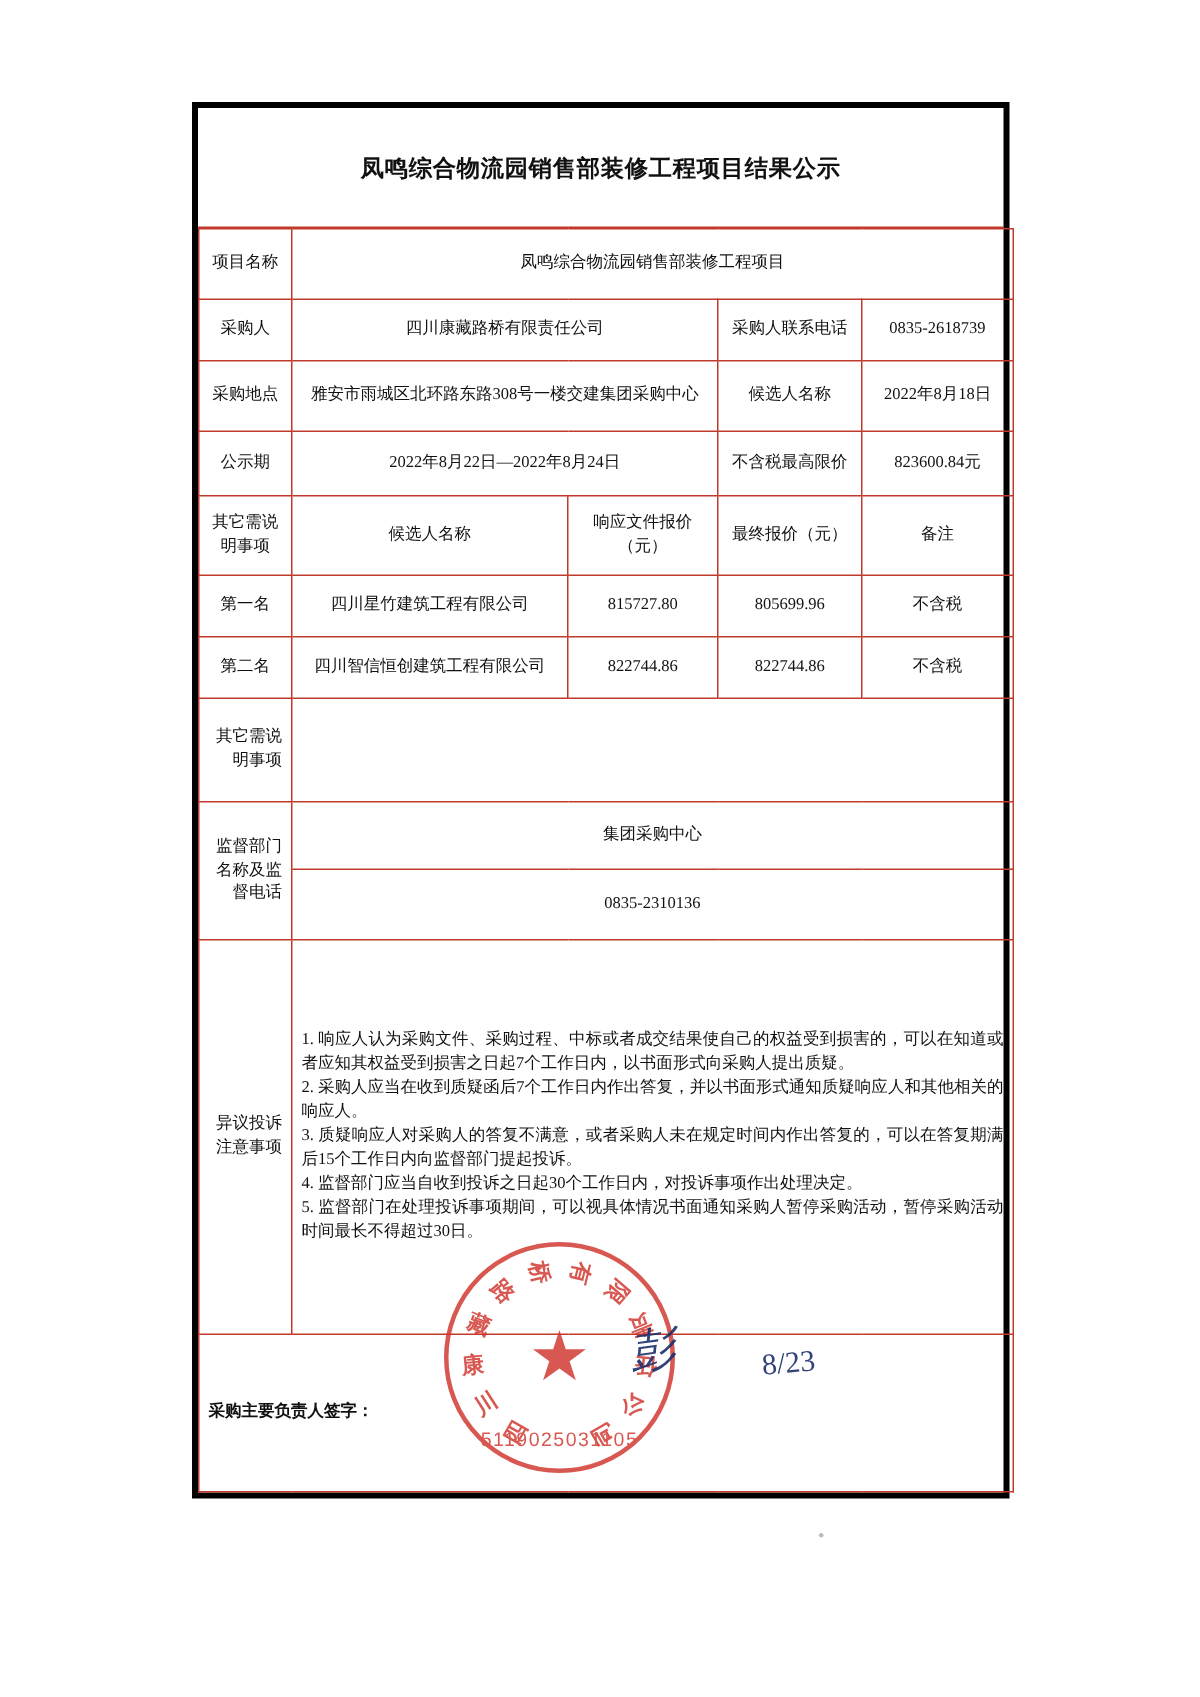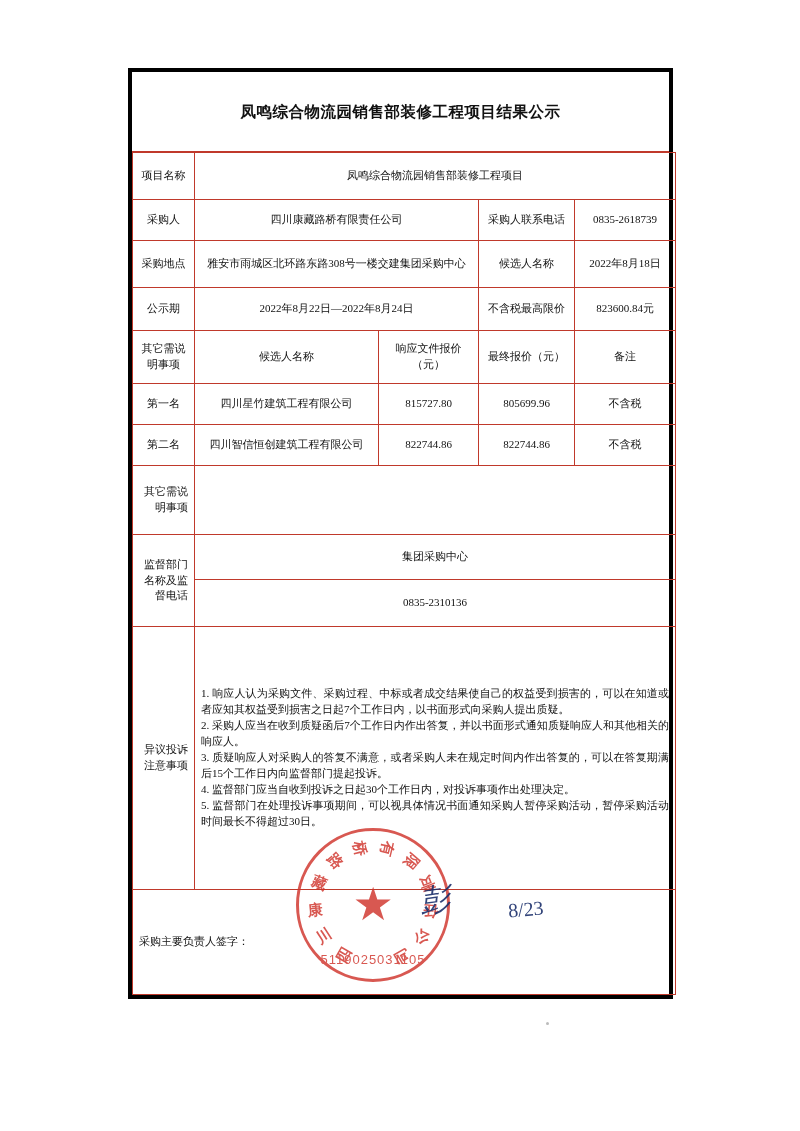--- a/index.html
+++ b/index.html
@@ -74,20 +74,21 @@
     text-align: justify;
     height: 250px;
     vertical-align: top;
   }
   .notes-cell p { margin: 0; }
   .sign-cell {
     height: 92px;
     font-size: 11.5px;
     padding-left: 14px;
     vertical-align: middle;
+    font-weight: bold;
   }
   .label-vert {
     text-align: right;
     font-size: 11px;
     line-height: 1.5;
   }
   
   .seal {
     position: absolute;
     left: 296px;

